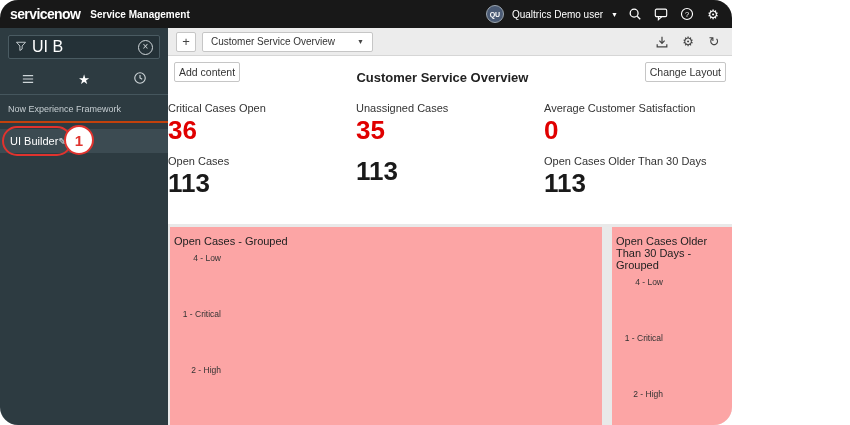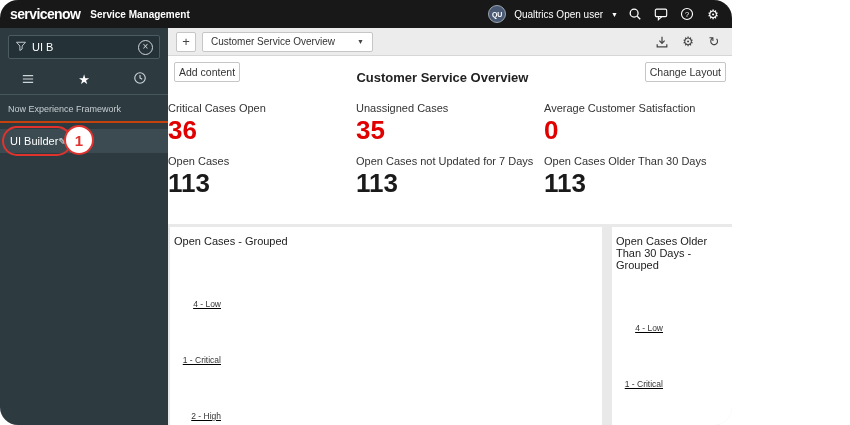--- a/index.html
+++ b/index.html
@@ -19,21 +19,21 @@
   .caret { font-size:7px; line-height:1; }
   .hicon { width:18px; height:18px; display:flex; align-items:center; justify-content:center;
            font-size:13px; color:#fff; cursor:pointer; }
 
   
   .sidebar { position:absolute; top:28px; left:0; width:168px; bottom:0; background:#2d3b41;
              color:#eef2f3; z-index:20; }
   .filter-wrap { margin:7px 8px 6px; display:flex; align-items:center; background:#243137;
                  border:1px solid #4a5b62; border-radius:2px; height:24px; padding:0 6px; gap:5px; }
   .filter-input { flex:1; min-width:0; background:transparent; border:none; outline:none;
-                  color:#fff; font-size:11px; }
+                  color:#fff; font-size:16px; }
   .clear-btn { flex:0 0 15px; width:15px; height:15px; border:1px solid #cfd6d9; border-radius:50%;
                color:#cfd6d9; font-size:10px; line-height:12px; text-align:center; cursor:pointer; }
   .tabs { display:flex; border-bottom:1px solid #45565d; height:30px; }
   .tab { flex:1; display:flex; align-items:center; justify-content:center; color:#cfd6d9; cursor:pointer; }
   .tab .star { font-size:13px; color:#fff; }
   .section-label { font-size:9px; color:#c6ced2; padding:9px 8px 7px; border-bottom:2px solid #c2410c; }
   .nav-item { position:relative; margin-top:6px; height:24px; background:#3c4b52; display:flex;
               align-items:center; padding:0 10px; font-size:11px; color:#fff; cursor:pointer; }
   .edit-glyph { font-size:10px; color:#dfe5e7; }
   .annot-ring { position:absolute; left:2px; top:-3px; width:70px; height:30px;
@@ -63,43 +63,43 @@
             color:#333; padding:3px 4px; cursor:pointer; white-space:nowrap; }
   .page-title { flex:1; text-align:center; font-size:13px; font-weight:bold; color:#222; margin-top:8px; }
 
   .metrics { display:grid; grid-template-columns:1fr 1fr 1fr; margin-top:10px; }
   .metric { padding:7px 0 3px; }
   .metric-label { font-size:11px; color:#333; }
   .metric-value { font-size:26px; font-weight:bold; margin-top:2px; line-height:1.1; }
 
   .charts { position:absolute; left:0; right:0; top:168px; bottom:0; background:#e9e9e9;
             display:flex; gap:10px; padding:3px 0 0 2px; }
-  .chart-card { background:#ffffff; display:flex; flex-direction:column; overflow:hidden; }
+  .chart-card { background:#fca5a5; display:flex; flex-direction:column; overflow:hidden; }
   .chart-card.left { flex:0 0 432px; }
   .chart-card.right { flex:1; }
   .chart-title { font-size:11px; color:#222; padding:8px 8px 4px 4px; }
   .plot { flex:1; padding-top:2px; }
-  .bar-row { display:flex; align-items:flex-end; height:56px;text-decoration:underline; }
+  .bar-row { display:flex; align-items:flex-start; height:56px; }
   .bar-label { width:58px; text-align:right; font-size:8.5px; color:#333; padding-right:7px;
                display:flex; align-items:center; justify-content:flex-end; }
   .bar-track { flex:1; position:relative; overflow:visible;
                background-image:repeating-linear-gradient(to right,#ececec 0 1px,transparent 1px 61px); }
   .bar { position:absolute; left:0; top:3px; bottom:3px; cursor:pointer; }
 </style>
 </head>
 <body>
 
 <div class="app">
 
   <header class="topbar">
     <span class="logo">servicenow</span>
     <span class="product">Service Management</span>
     <span class="spacer"></span>
     <span class="avatar">QU</span>
-    <span class="user-name">Qualtrics Open user</span>
+    <span class="user-name">Qualtrics Demo user</span>
     <span class="caret">▼</span>
     <span class="hicon">
       <svg viewBox="0 0 16 16" width="14" height="14">
           <circle cx="7" cy="7" r="4.5" fill="none" stroke="#fff" stroke-width="1.5"></circle>
           <line x1="10.5" y1="10.5" x2="14" y2="14" stroke="#fff" stroke-width="1.5"></line>
         </svg>
     </span>
     <span class="hicon">
       <svg viewBox="0 0 16 16" width="14" height="14">
           <rect x="1.5" y="2.5" width="13" height="8.5" rx="1.5" fill="none" stroke="#fff" stroke-width="1.3"></rect>
@@ -193,21 +193,20 @@
         </div>
         <div class="metric">
           <div class="metric-label">Average Customer Satisfaction</div>
           <div class="metric-value" style="color: rgb(224, 0, 0);">0</div>
         </div>
         <div class="metric">
           <div class="metric-label">Open Cases</div>
           <div class="metric-value" style="color: rgb(26, 26, 26);">113</div>
         </div>
         <div class="metric">
-          <div class="metric-label">Open Cases not Updated for 7 Days</div>
           <div class="metric-value" style="color: rgb(26, 26, 26);">113</div>
         </div>
         <div class="metric">
           <div class="metric-label">Open Cases Older Than 30 Days</div>
           <div class="metric-value" style="color: rgb(26, 26, 26);">113</div>
         </div>
       </div>
 
       <div class="charts">
         <div class="chart-card left">

